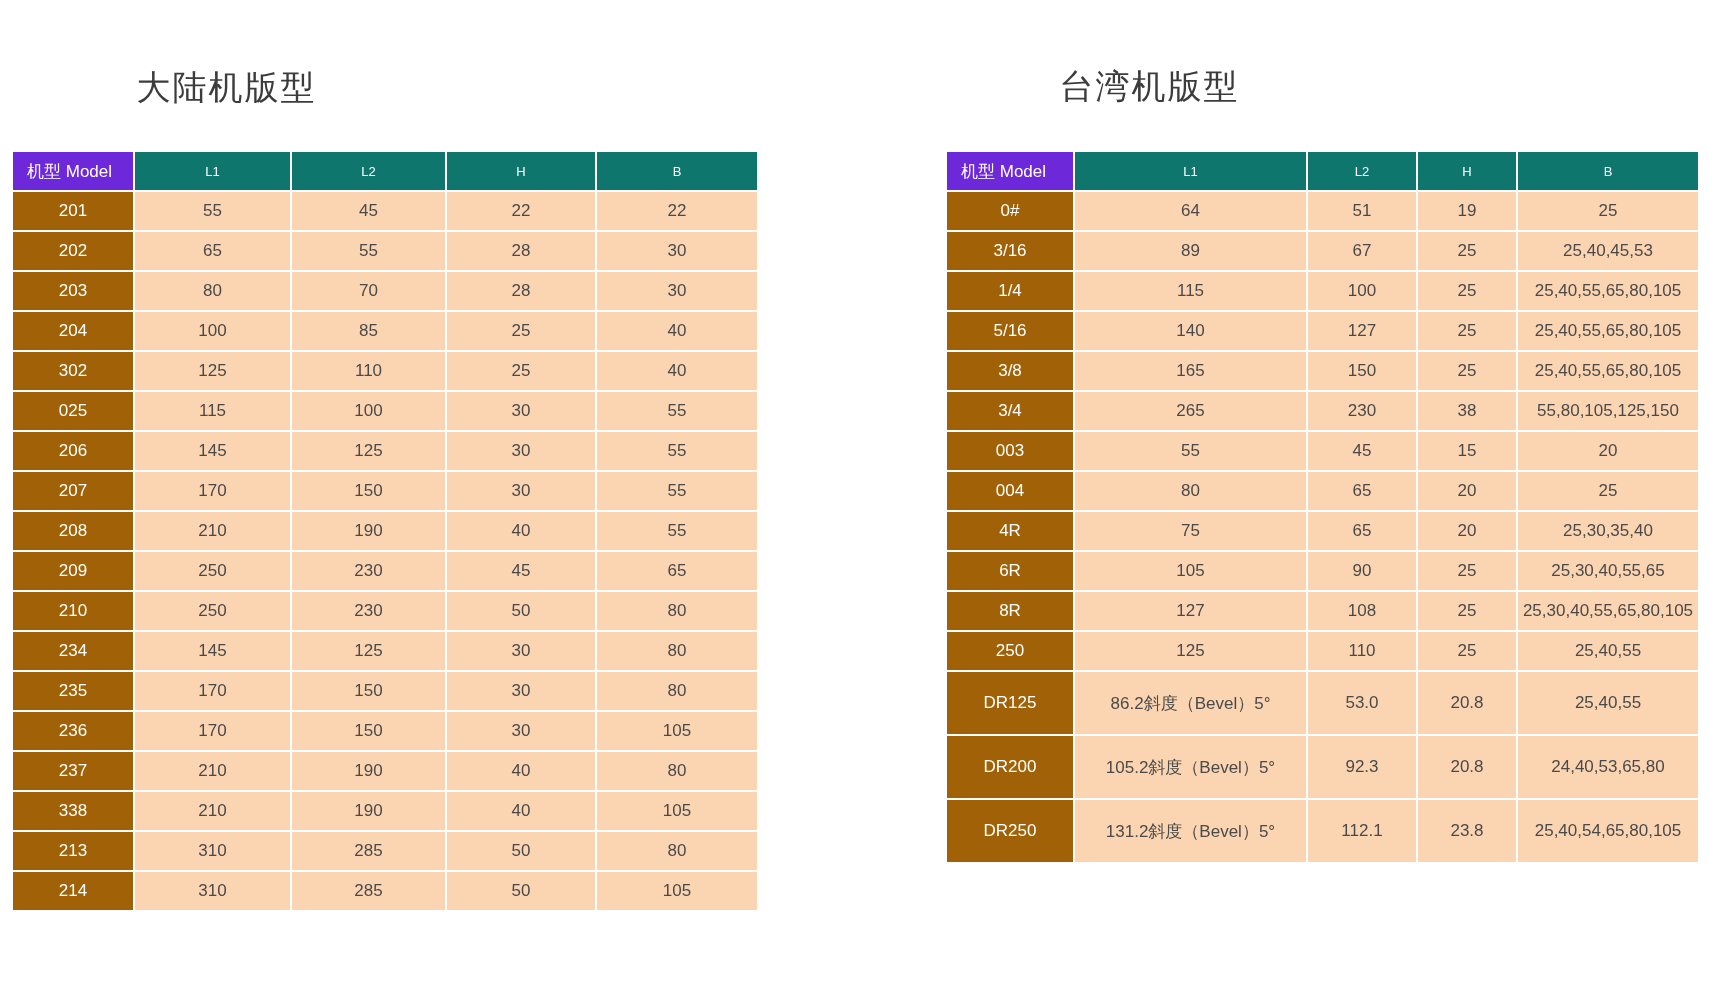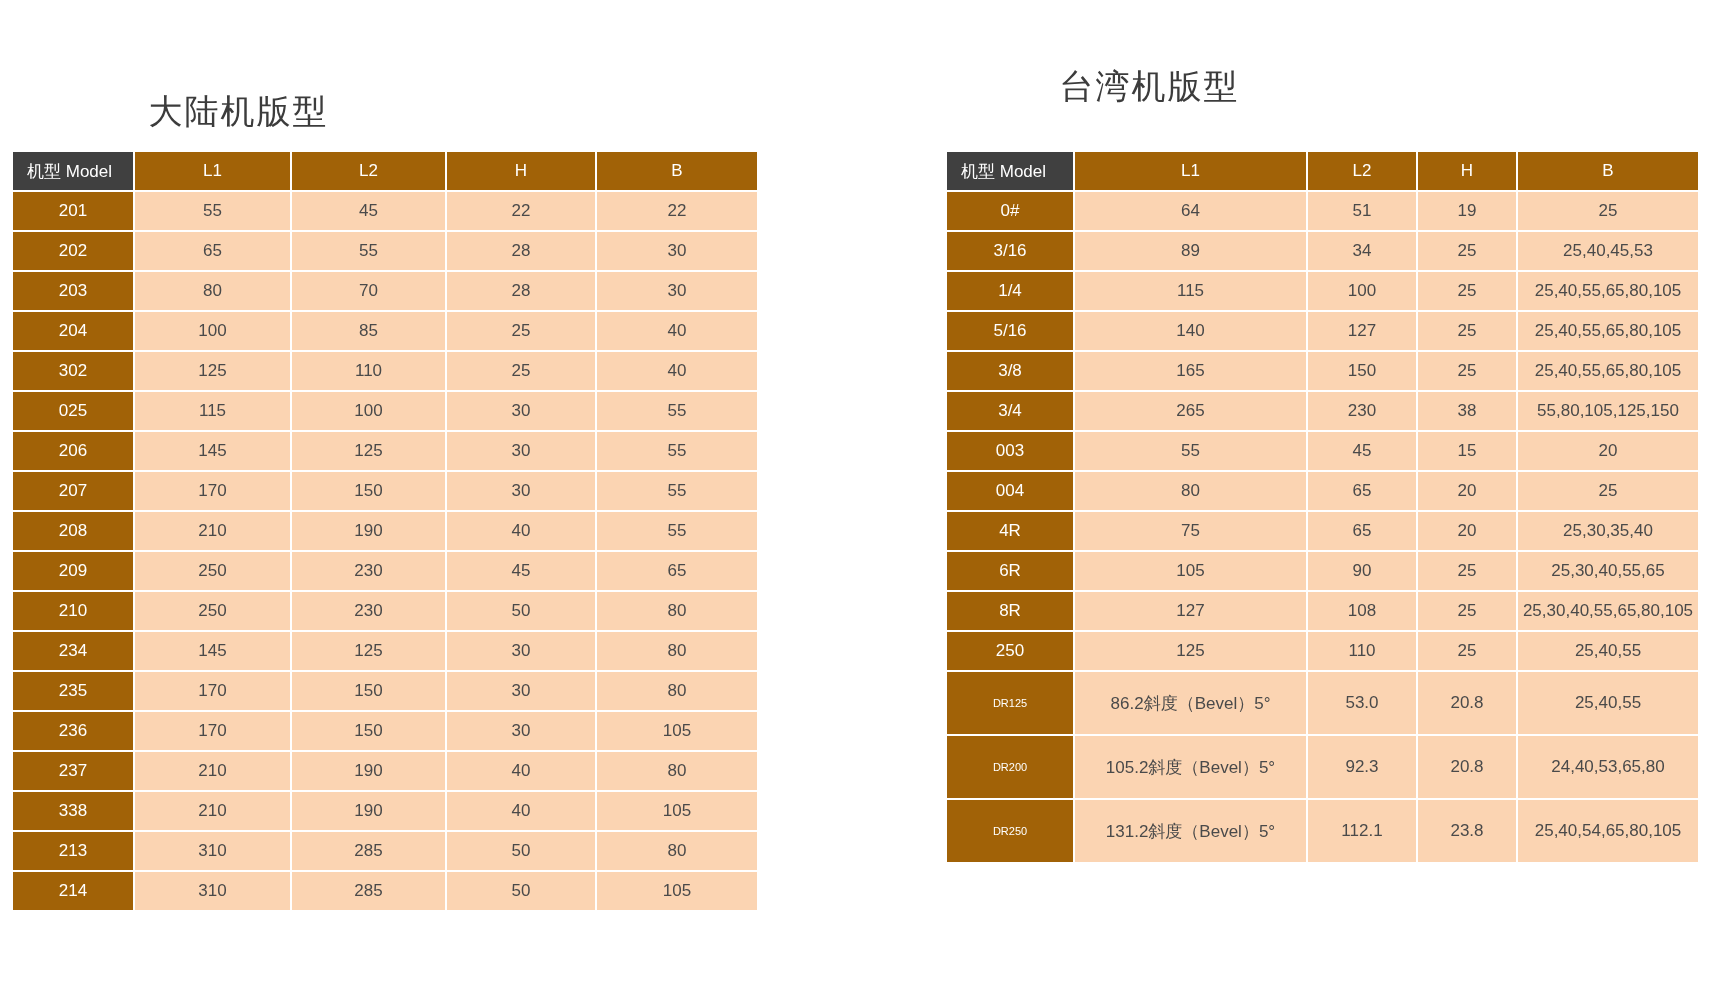--- a/index.html
+++ b/index.html
@@ -17,23 +17,22 @@
   .page {
     position: relative;
     width: 1709px;
     height: 981px;
   }
   .panel {
     position: absolute;
     top: 0;
   }
   .panel-left {
-    left: 16px;
+    left: 4px;
     width: 855px;
-    margin-top: 24px;
   }
   .panel-right {
     left: 855px;
     width: 854px;
   }
   .panel-title {
     text-align: center;
     font-size: 34px;
     color: #3c3c3c;
     font-weight: 400;
@@ -54,26 +53,26 @@
   table.dim td, table.dim th {
     border: 2px solid #ffffff;
     text-align: center;
     font-weight: 400;
     color: #4a4a4a;
     padding: 0;
   }
   
   table.dim thead th {
     height: 38px;
-    background: #a16207;
+    background: #0f766e;
     color: #ffffff;
-    font-size: 17px;
+    font-size: 13px;
   }
   table.dim thead th.modelhead {
-    background: #404040;
+    background: #6d28d9;
     color: #ffffff;
     text-align: left;
     padding-left: 14px;
     font-size: 17px;
   }
   table.dim tbody td {
     height: 38px;
     background: #fbd4b2;
   }
   table.dim tbody td.model {
@@ -101,21 +100,21 @@
     top: 150px;
     width: 753px;
   }
   .tbl-right col.c0 { width: 128px; }
   .tbl-right col.c1 { width: 233px; }
   .tbl-right col.c2 { width: 110px; }
   .tbl-right col.c3 { width: 100px; }
   .tbl-right col.c4 { width: 182px; }
 
   .tbl-right tbody tr.tall td { height: 62px; }
-  .tbl-right tbody tr.tall td.model { font-size: 11px; }
+  .tbl-right tbody tr.tall td.model { font-size: 17px; }
 </style>
 </head>
 <body>
 
 <div class="page">
 
   <div class="panel panel-left">
     <div class="panel-title title-left">大陆机版型</div>
   </div>
 
@@ -291,21 +290,21 @@
         <tr>
           <td class="model">0#</td>
           <td>64</td>
           <td>51</td>
           <td>19</td>
           <td>25</td>
         </tr>
         <tr>
           <td class="model">3/16</td>
           <td>89</td>
-          <td>34</td>
+          <td>67</td>
           <td>25</td>
           <td>25,40,45,53</td>
         </tr>
         <tr>
           <td class="model">1/4</td>
           <td>115</td>
           <td>100</td>
           <td>25</td>
           <td>25,40,55,65,80,105</td>
         </tr>

